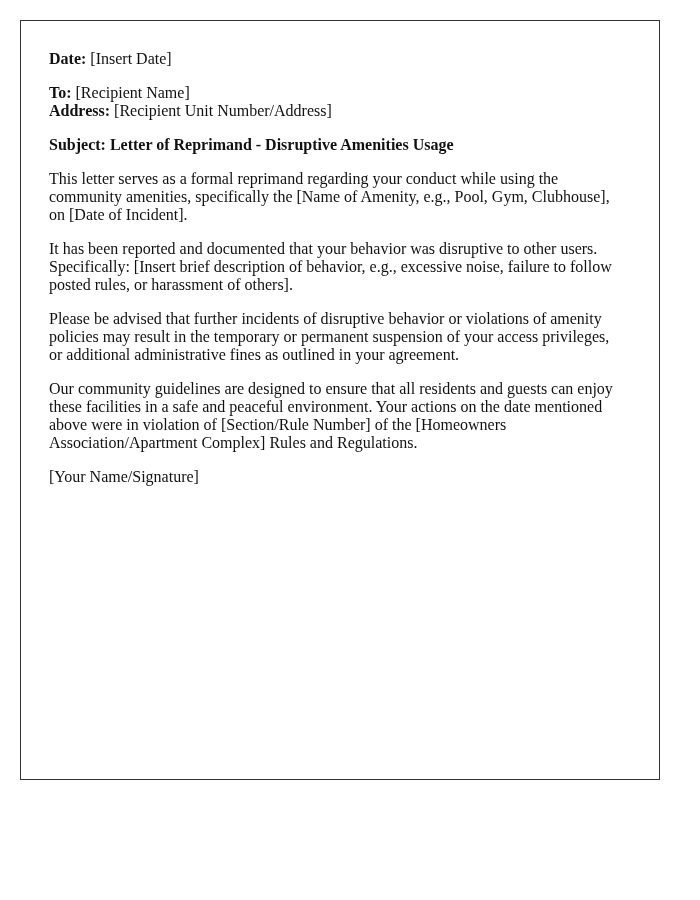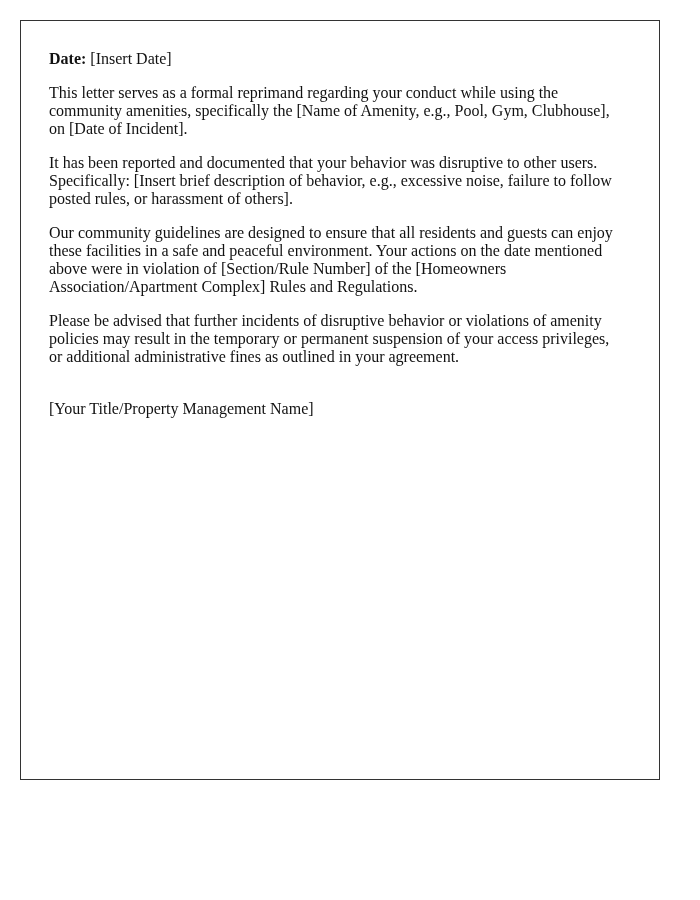--- a/index.html
+++ b/index.html
@@ -37,21 +37,27 @@
     }
   </style>
 </head>
 <body>
 
 <div class="letter">
   <p>
     <span class="label">Date:</span>
     <span>[Insert Date]</span>
   </p>
+  <p>
+    <span class="label">To:</span>
+    <span>[Recipient Name]</span><br>
+    <span class="label">Address:</span>
+    <span>[Recipient Unit Number/Address]</span>
+  </p>
+  <p class="subject">Subject: Letter of Reprimand - Disruptive Amenities Usage</p>
   <p>This letter serves as a formal reprimand regarding your conduct while using the community amenities, specifically the [Name of Amenity, e.g., Pool, Gym, Clubhouse], on [Date of Incident].</p>
   <p>It has been reported and documented that your behavior was disruptive to other users. Specifically: [Insert brief description of behavior, e.g., excessive noise, failure to follow posted rules, or harassment of others].</p>
+  <p>Please be advised that further incidents of disruptive behavior or violations of amenity policies may result in the temporary or permanent suspension of your access privileges, or additional administrative fines as outlined in your agreement.</p>
   <p>Our community guidelines are designed to ensure that all residents and guests can enjoy these facilities in a safe and peaceful environment. Your actions on the date mentioned above were in violation of [Section/Rule Number] of the [Homeowners Association/Apartment Complex] Rules and Regulations.</p>
-  <p>Please be advised that further incidents of disruptive behavior or violations of amenity policies may result in the temporary or permanent suspension of your access privileges, or additional administrative fines as outlined in your agreement.</p>
   <p>
-    <br>
-    <span>[Your Title/Property Management Name]</span>
+    <span>[Your Name/Signature]</span><br>
   </p>
 </div>
 
 </body></html>

